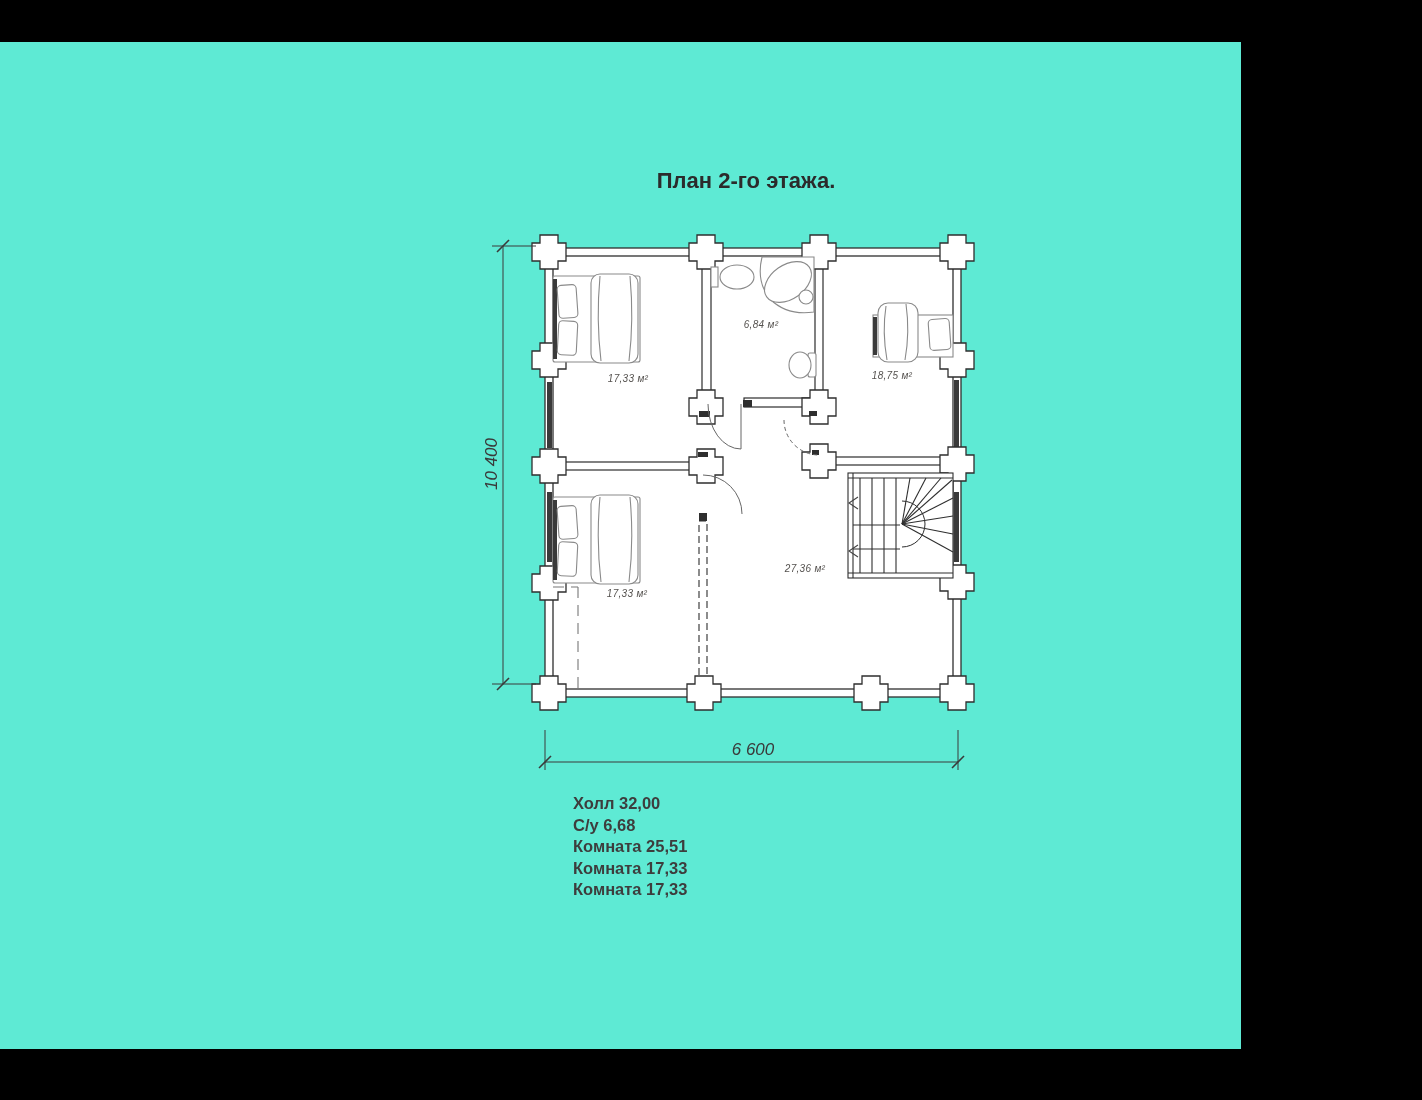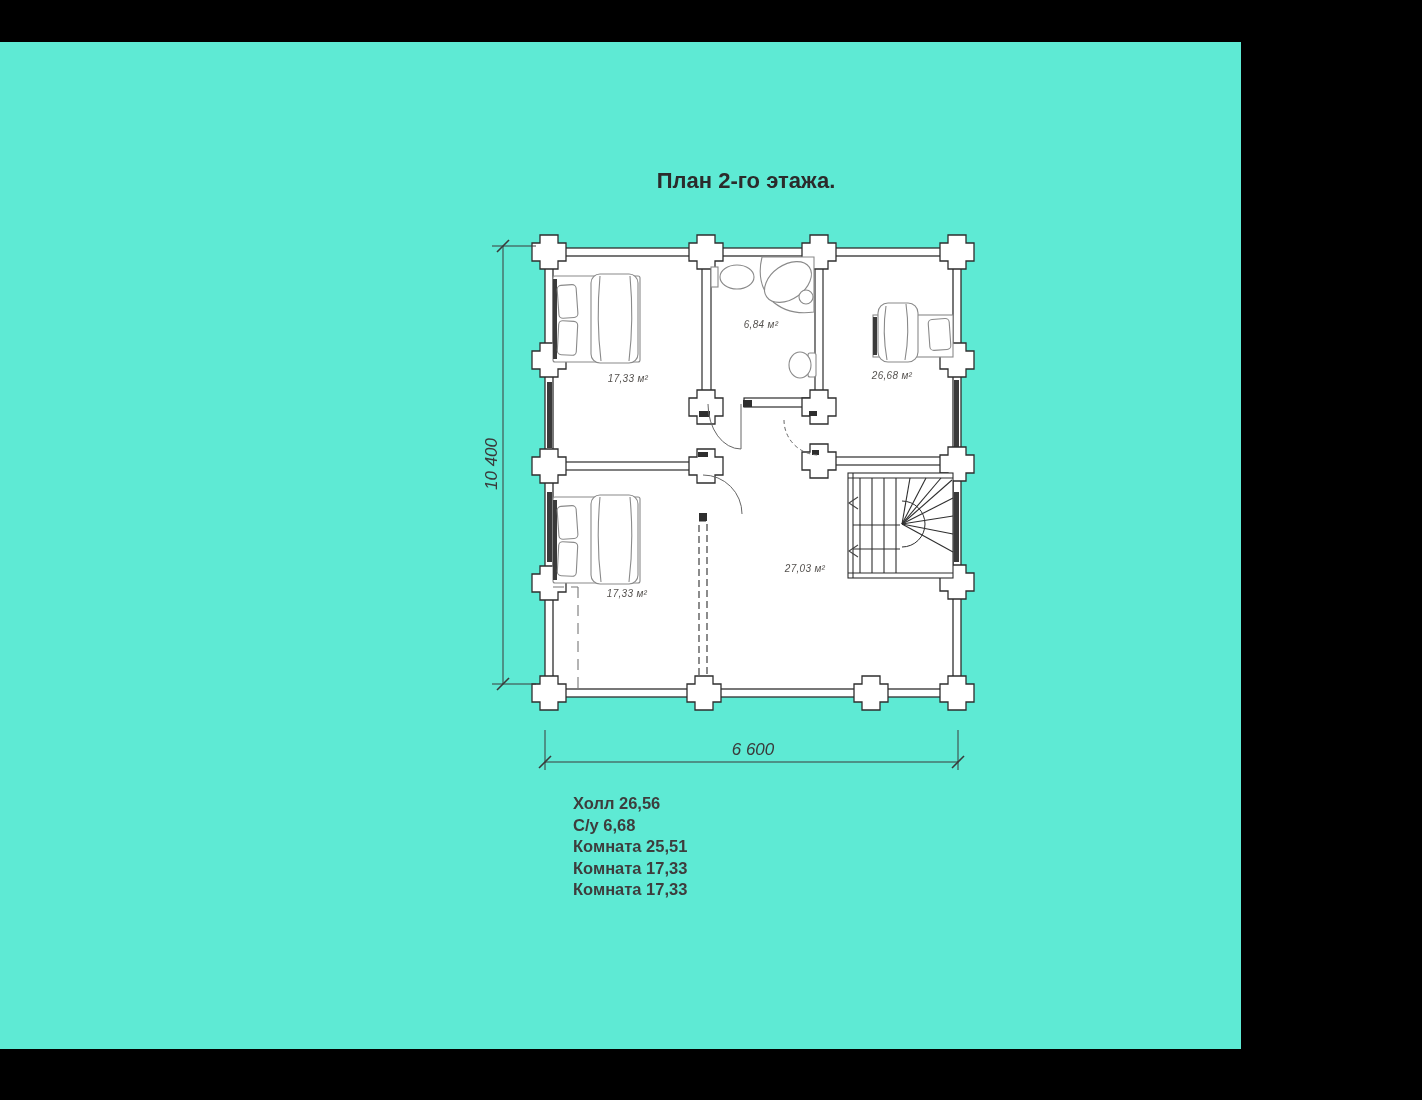--- a/index.html
+++ b/index.html
@@ -160,28 +160,28 @@
       <line x1="545" y1="762" x2="958" y2="762"></line>
       <line x1="545" y1="730" x2="545" y2="770"></line>
       <line x1="958" y1="730" x2="958" y2="770"></line>
       <line x1="539" y1="768" x2="551" y2="756" stroke-width="1.6"></line>
       <line x1="952" y1="768" x2="964" y2="756" stroke-width="1.6"></line>
     </g>
   </svg>
 
   <div class="area-label" style="left:628px;top:378px">17,33 м²</div>
   <div class="area-label" style="left:761px;top:324px">6,84 м²</div>
-  <div class="area-label" style="left:892px;top:375px">26,68 м²</div>
+  <div class="area-label" style="left:892px;top:375px">18,75 м²</div>
   <div class="area-label" style="left:627px;top:593px">17,33 м²</div>
-  <div class="area-label" style="left:805px;top:568px">27,03 м²</div>
+  <div class="area-label" style="left:805px;top:568px">27,36 м²</div>
 
   <div class="dim-label vertical" style="left:492px;top:464px">10 400</div>
   <div class="dim-label" style="left:753px;top:750px">6 600</div>
 
   <div class="legend">
-    <div class="legend-line">Холл 26,56</div>
+    <div class="legend-line">Холл 32,00</div>
     <div class="legend-line">С/у 6,68</div>
     <div class="legend-line">Комната 25,51</div>
     <div class="legend-line">Комната 17,33</div>
     <div class="legend-line">Комната 17,33</div>
   </div>
 
 </div>
 
 </body></html>

